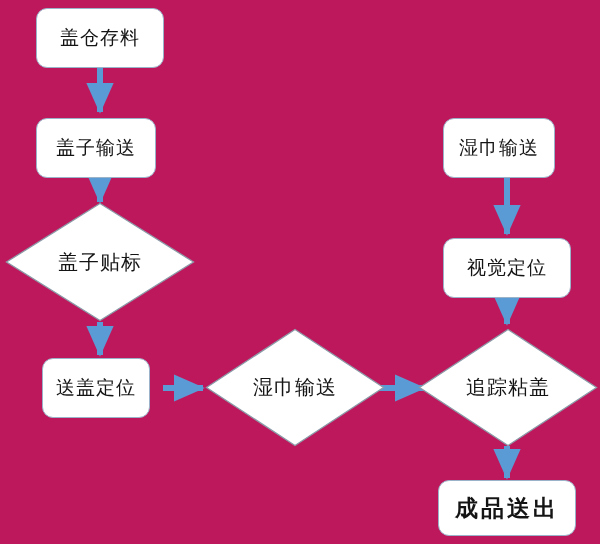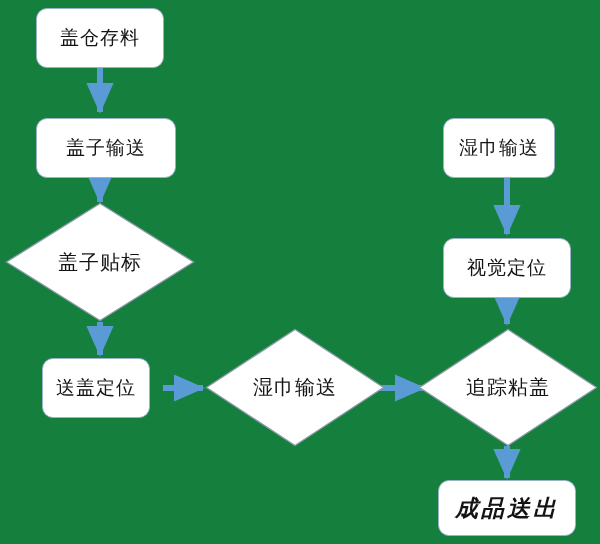--- a/index.html
+++ b/index.html
@@ -7,21 +7,21 @@
     padding: 0;
     background: #ffffff;
   }
   body {
     font-family: "Liberation Sans", "DejaVu Sans", sans-serif;
   }
   #canvas {
     position: relative;
     width: 600px;
     height: 544px;
-    background: #15803d;
+    background: #be185d;
     overflow: hidden;
   }
   #wires {
     position: absolute;
     left: 0;
     top: 0;
     width: 600px;
     height: 544px;
     pointer-events: none;
   }
@@ -38,21 +38,20 @@
     justify-content: center;
     color: #141414;
     font-size: 19px;
     letter-spacing: 1px;
     white-space: nowrap;
     z-index: 3;
   }
   .node-box.script {
     font-family: "DejaVu Serif", "Liberation Serif", serif;
     font-size: 23px;
-    font-style: italic;
     font-weight: 600;
     letter-spacing: 3px;
   }
 
   
   .node-diamond {
     position: absolute;
     z-index: 2;
   }
   .node-diamond .dia-shape {
@@ -103,21 +102,21 @@
 
     <line x1="507" y1="298" x2="507" y2="324" stroke="#5B9BD5" stroke-width="6" marker-end="url(#arrowhead)"></line>
 
     <line x1="507" y1="446" x2="507" y2="478" stroke="#5B9BD5" stroke-width="6" marker-end="url(#arrowhead)"></line>
   </svg>
 
   <div class="node-box" style="left:36px; top:8px; width:128px; height:60px;">
     <span>盖仓存料</span>
   </div>
 
-  <div class="node-box" style="left:36px; top:118px; width:140px; height:60px;">
+  <div class="node-box" style="left:36px; top:118px; width:120px; height:60px;">
     <span>盖子输送</span>
   </div>
 
   <div class="node-diamond" style="left:5px; top:202px; width:190px; height:120px;">
     <svg class="dia-shape" viewBox="0 0 190 120">
       <polygon points="95,1.5 188.5,60 95,118.5 1.5,60" fill="#ffffff" stroke="#8C9BA8" stroke-width="1.3"></polygon>
     </svg>
     <div class="dia-label">盖子贴标</div>
   </div>
 

